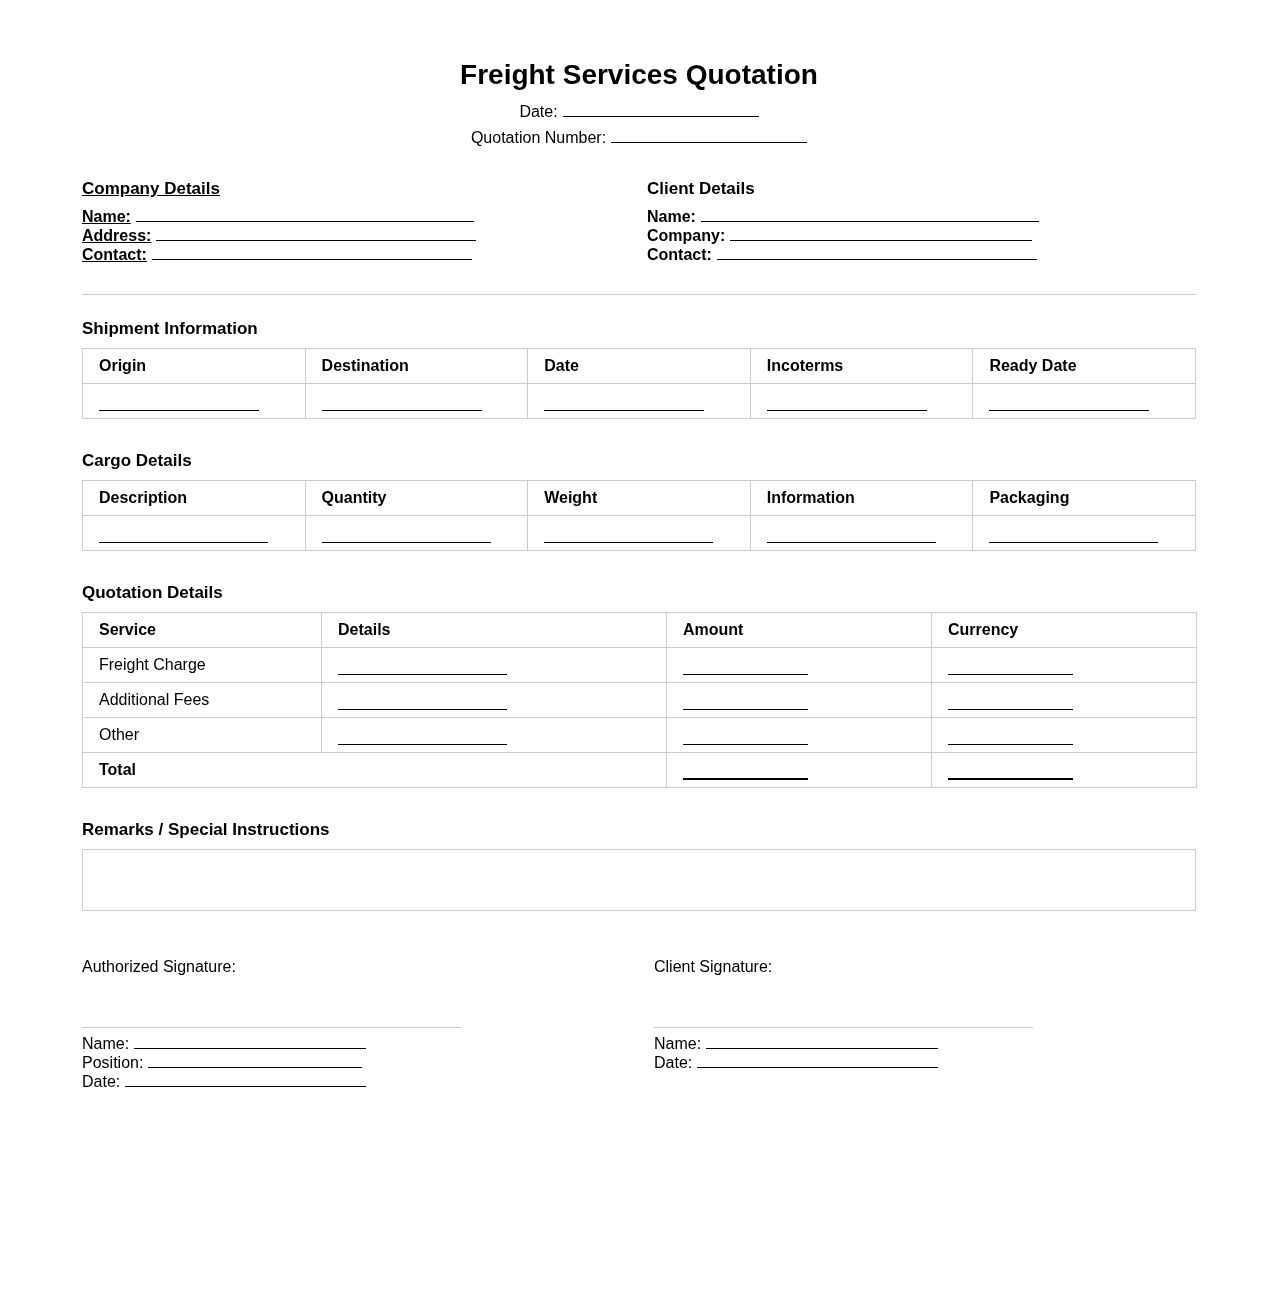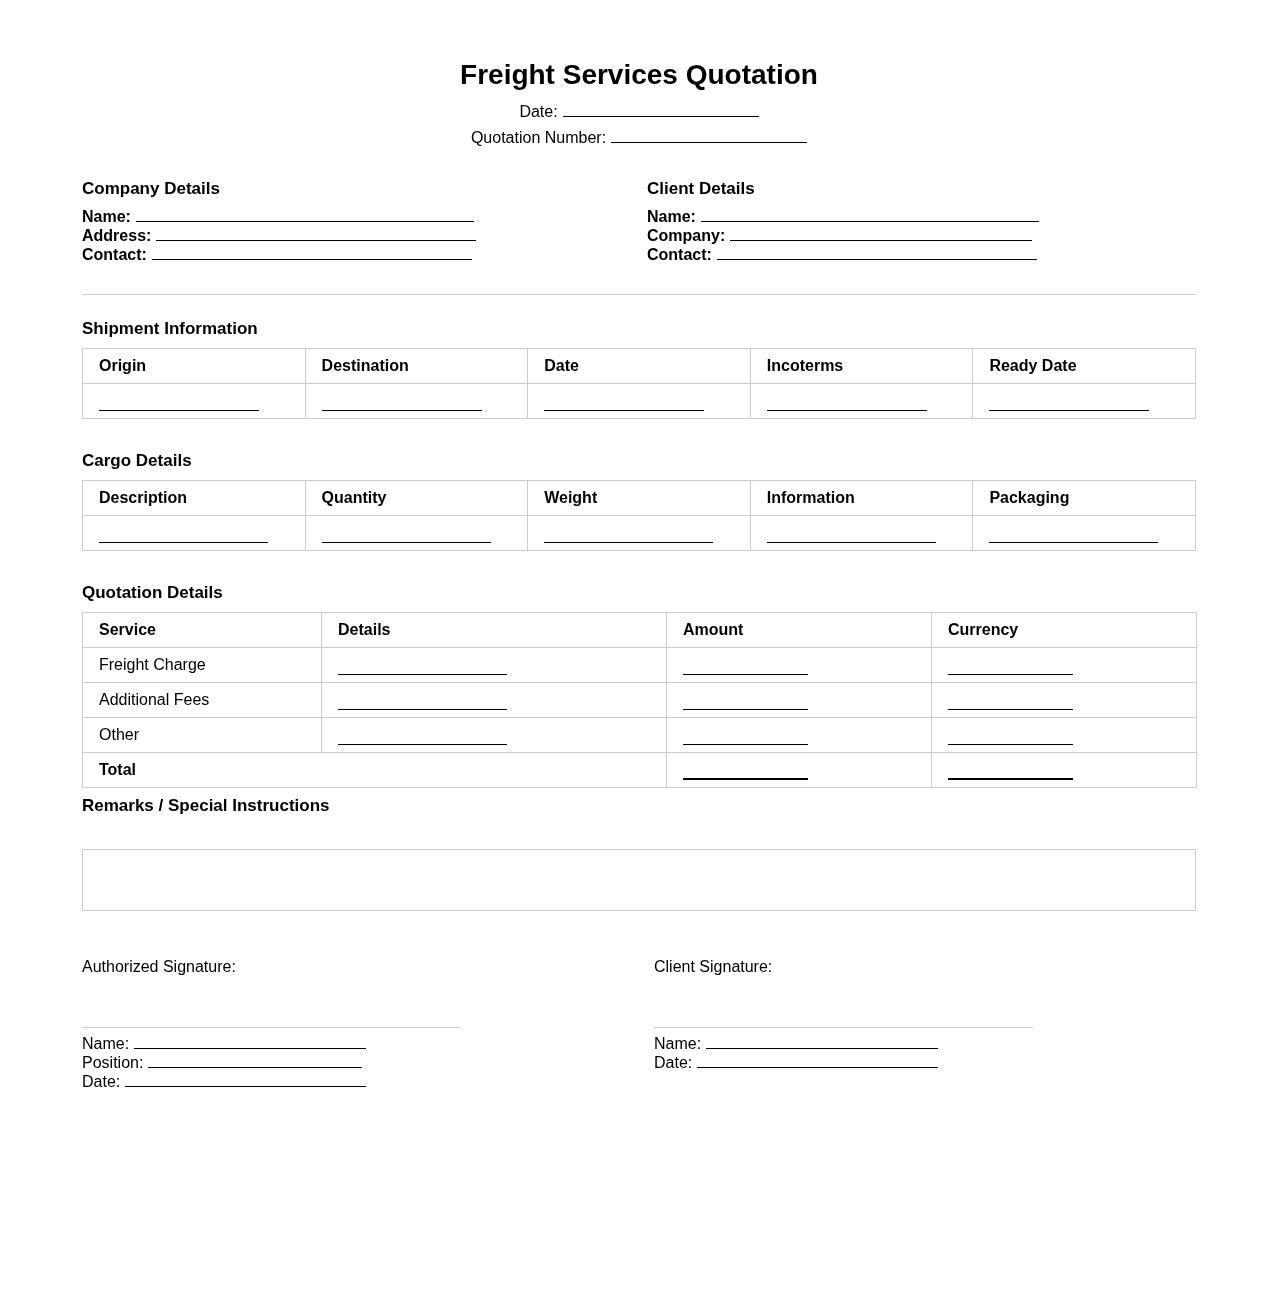--- a/index.html
+++ b/index.html
@@ -12,21 +12,21 @@
   .title {
     position: absolute; left: 0; width: 1114px; top: 58px;
     text-align: center; font-weight: bold; font-size: 28px; line-height: 34px;
   }
   .meta { position: absolute; left: 0; width: 1114px; text-align: center; font-size: 16px; line-height: 18px; }
   .meta.date { top: 102px; }
   .meta.qnum { top: 104px; margin-top: 24px; }
   .blank { display: inline-block; border-bottom: 1px solid #000; height: 14px; vertical-align: baseline; margin-left: 5px; }
 
   .party { position: absolute; top: 178px; }
-  .party.company { left: 0; }
+  .party.company { left: 0; text-decoration: underline; }
   .party.client { left: 565px; }
   .party h3 { margin: 0; font-size: 17px; line-height: 22px; font-weight: bold; }
   .party .row { font-size: 16px; font-weight: bold; line-height: 18px; white-space: nowrap; }
   .party .list { margin-top: 7px; }
 
   .divider { position: absolute; left: 0; width: 1114px; top: 294px; border-top: 1px solid #cccccc; }
 
   .sec-title { position: absolute; left: 0; font-size: 17px; font-weight: bold; line-height: 22px; }
 
   table.grid {
@@ -157,21 +157,21 @@
       <td><span class="cellblank" style="width:125px"></span></td>
     </tr>
     <tr>
       <td colspan="2" style="font-weight:bold">Total</td>
       <td><span class="cellblank bold" style="width:125px"></span></td>
       <td><span class="cellblank bold" style="width:125px"></span></td>
     </tr>
   </tbody>
     </table>
 
-  <div class="sec-title" style="top:795px">Remarks / Special Instructions</div>
+  <div class="sec-title" style="top:819px">Remarks / Special Instructions</div>
   <div class="remarks-box"></div>
 
   <div class="sig auth">
     <span class="label">Authorized Signature:</span>
     <div class="line"></div>
     <div class="row"><span>Name:</span><span class="blank" style="width:232px"></span></div>
     <div class="row"><span>Position:</span><span class="blank" style="width:214px"></span></div>
     <div class="row"><span>Date:</span><span class="blank" style="width:241px"></span></div>
   </div>
 

